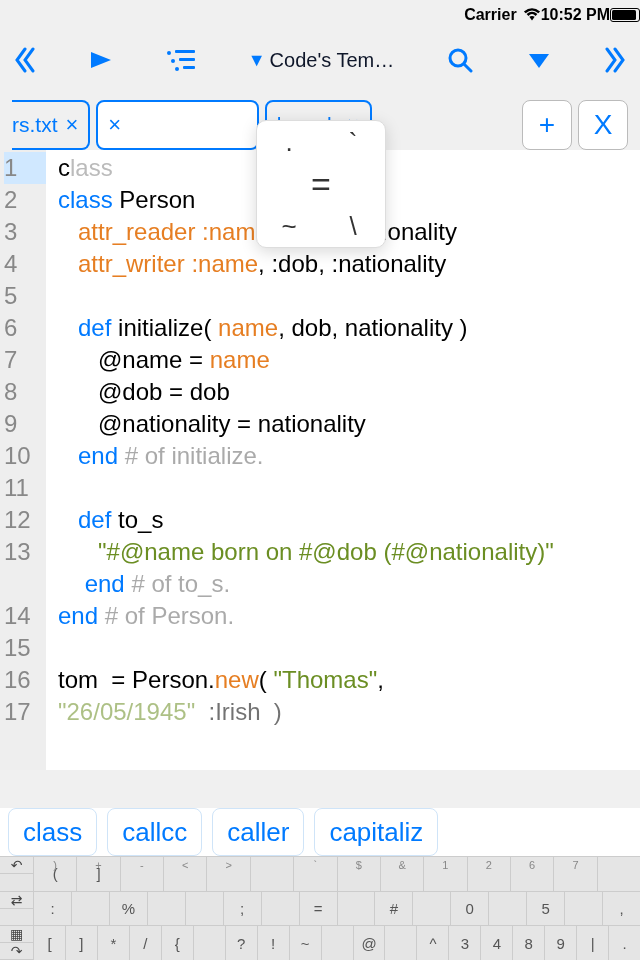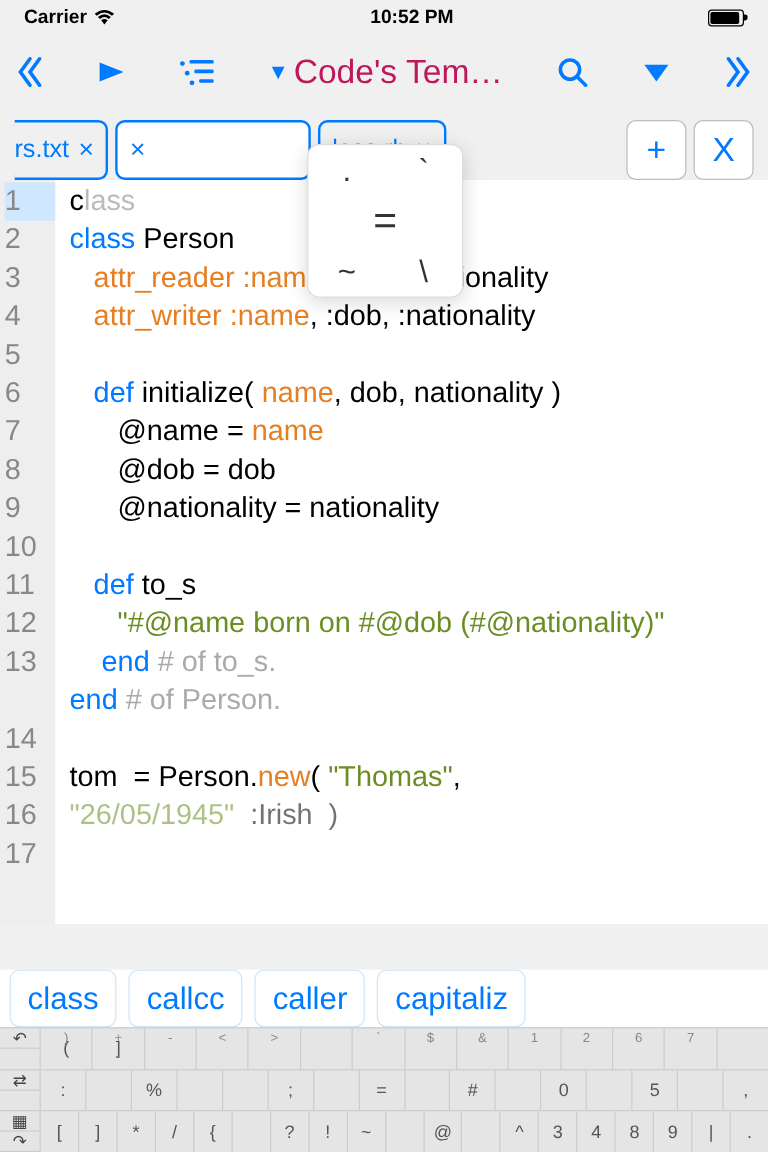--- a/index.html
+++ b/index.html
@@ -1,27 +1,27 @@
 <!DOCTYPE html>
 <html><head>
 <meta charset="utf-8">
 <style>
 *{margin:0;padding:0;box-sizing:border-box;font-family:-apple-system,Helvetica,Arial,sans-serif}
 body{width:640px;height:960px;background:#f0f0f0;overflow:hidden;position:relative}
-.status-bar{height:30px;display:flex;align-items:center;justify-content:space-between;padding:0 20px;font-size:16px;font-weight:600}
+.status-bar{height:30px;display:flex;align-items:center;justify-content:flex-end;padding:0 0;font-size:16px;font-weight:600}
 .status-left,.status-right{display:flex;align-items:center;gap:6px}
 .wifi-icon{width:18px;height:14px}
 .battery-icon{width:30px;height:14px;border:1.5px solid #000;border-radius:3px;position:relative}
 .battery-icon::after{content:"";position:absolute;right:-4px;top:3px;width:2.5px;height:5px;background:#000;border-radius:0 2px 2px 0}
 .battery-fill{position:absolute;left:1px;top:1px;bottom:1px;width:24px;background:#000;border-radius:1.5px}
 .toolbar{height:60px;display:flex;align-items:center;justify-content:space-between;padding:0 14px}
 .tb-btn{color:#007aff;font-size:28px;display:flex;align-items:center;cursor:pointer}
 .tb-title-wrap{display:flex;align-items:center;gap:4px;flex:0 0 auto}
 .tb-dropdown{color:#007aff;font-size:18px}
-.tb-title{color:#be185d;font-size:28px;font-weight:400;max-width:180px;overflow:hidden;white-space:nowrap;text-overflow:ellipsis}
+.tb-title{color:#0f172a;font-size:20px;font-weight:400;max-width:180px;overflow:hidden;white-space:nowrap;text-overflow:ellipsis}
 .list-icon{width:28px;height:22px;position:relative}
 .list-line{position:absolute;height:3px;background:#007aff;border-radius:1px}
 .list-dot{position:absolute;width:4px;height:4px;background:#007aff;border-radius:50%}
 .tabs-row{height:60px;display:flex;align-items:flex-end;padding:0 12px;gap:6px}
 .tab{height:50px;border:2px solid #007aff;border-radius:8px;display:flex;align-items:center;padding:0 10px;font-size:21px;gap:8px;background:#fff;color:#007aff}
 .tab.inactive{background:#f0f0f0}
 .tab-close{color:#007aff;font-size:22px;font-weight:300}
 .tab-label{white-space:nowrap}
 .tab.cut-left{border-left:none;border-radius:0 8px 8px 0;padding-left:0}
 .sq-btn{width:50px;height:50px;border:1.5px solid #bbb;border-radius:8px;display:flex;align-items:center;justify-content:center;color:#007aff;font-size:28px;background:#fff}
@@ -154,20 +154,21 @@
   <div class="code-area">
     <div class="code-line"><span>c</span><span style="color:#bbb">lass</span></div>
     <div class="code-line"><span class="kw">class</span><span> Person</span></div>
     <div class="code-line"><span>   </span><span class="sym">attr_reader</span><span> </span><span class="sym">:name</span><span>, :dob, :nationality</span></div>
     <div class="code-line"><span>   </span><span class="sym">attr_writer</span><span> </span><span class="sym">:name</span><span>, :dob, :nationality</span></div>
     <div class="code-line"></div>
     <div class="code-line"><span>   </span><span class="kw">def</span><span> initialize( </span><span class="sym">name</span><span>, dob, nationality )</span></div>
     <div class="code-line"><span>      @name = </span><span class="sym">name</span></div>
     <div class="code-line"><span>      @dob = dob</span></div>
     <div class="code-line"><span>      @nationality = nationality</span></div>
+    <div class="code-line"><span>   </span><span class="kw">end</span><span> </span><span class="cmt"># of initialize.</span></div>
     <div class="code-line"></div>
     <div class="code-line"><span>   </span><span class="kw">def</span><span> to_s</span></div>
     <div class="code-wrap"><span>      </span><span class="str">"#@name born on #@dob (#@nationality)"</span></div>
     <div class="code-line"><span>    </span><span class="kw">end</span><span> </span><span class="cmt"># of to_s.</span></div>
     <div class="code-line"><span></span><span class="kw">end</span><span> </span><span class="cmt"># of Person.</span></div>
     <div class="code-line"></div>
     <div class="code-line"><span>tom  = Person.</span><span class="sym">new</span><span>( </span><span class="str">"Thomas"</span><span>,</span></div>
     <div class="code-line" style="opacity:0.55"><span class="str">"26/05/1945"</span><span>  :Irish  )</span></div>
   </div>
 </div>

